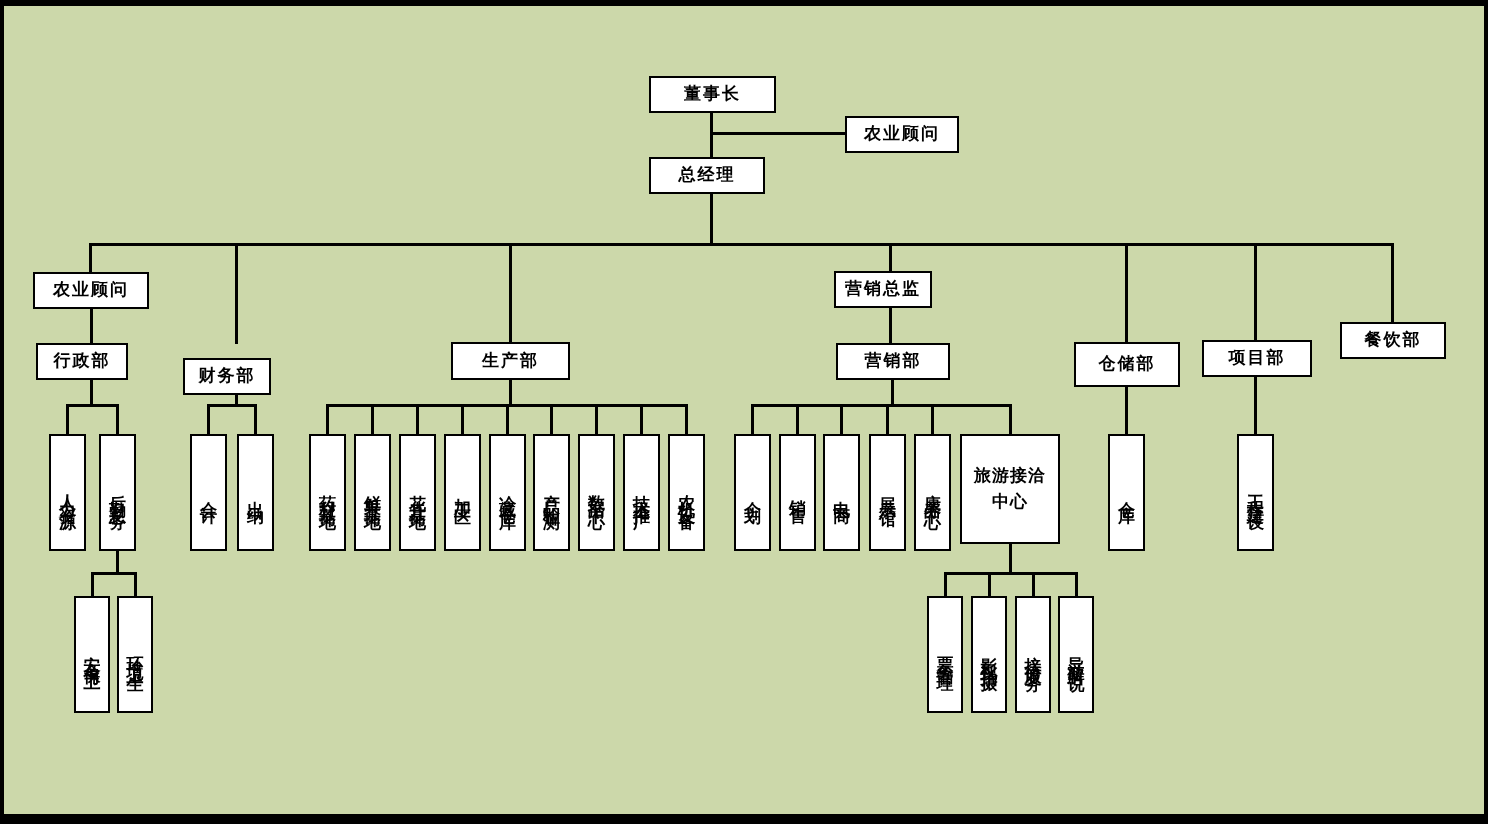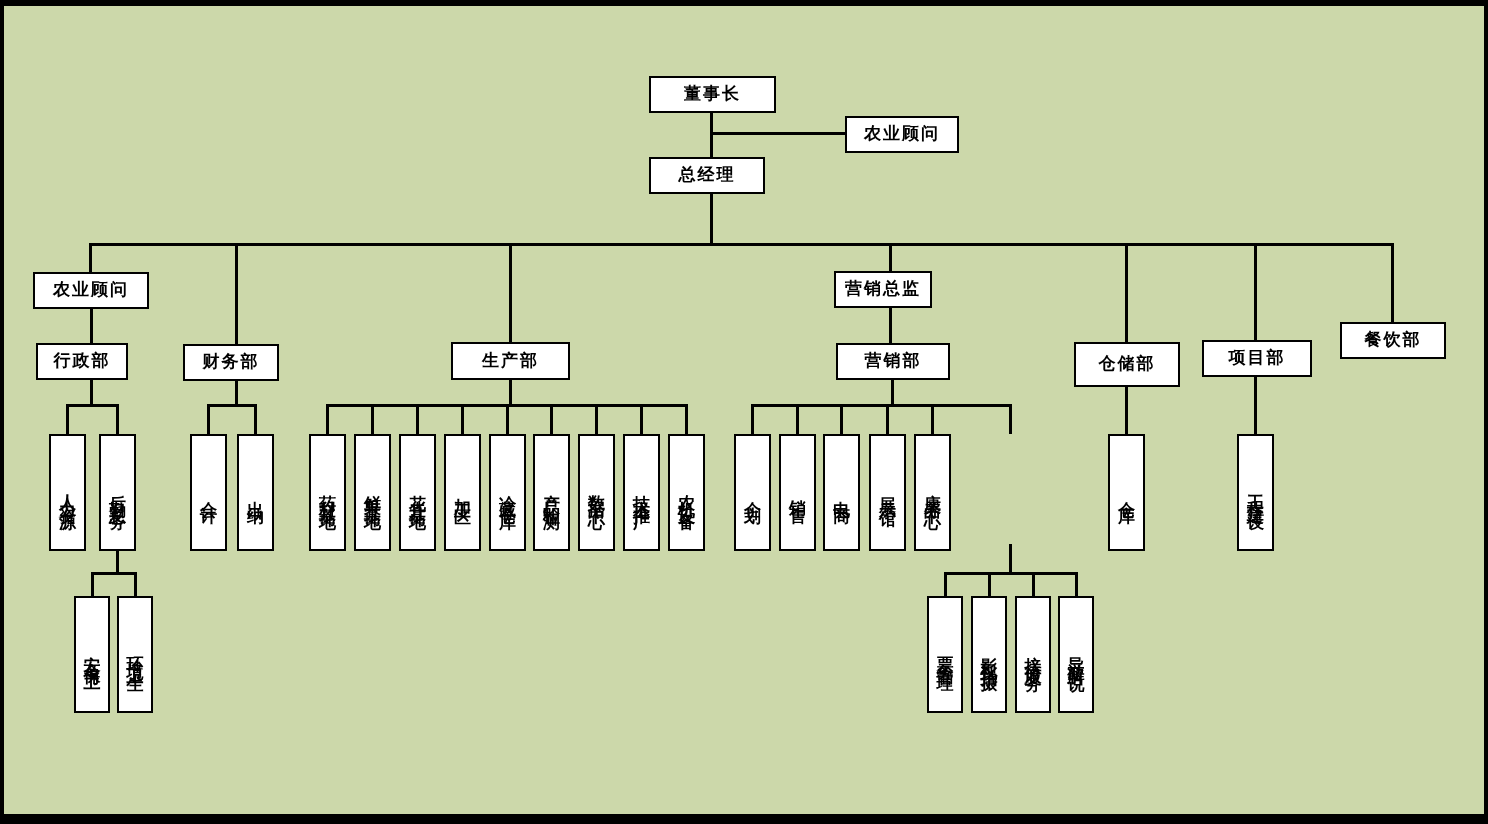--- a/index.html
+++ b/index.html
@@ -119,21 +119,21 @@
   <div class="box" style="left:841px;top:110px;width:114px;height:37px">
     <span>农业顾问</span>
   </div>
   <div class="box" style="left:645px;top:151px;width:116px;height:37px">
     <span>总经理</span>
   </div>
 
   <div class="box" style="left:29px;top:266px;width:116px;height:37px">
     <span>农业顾问</span>
   </div>
-  <div class="box" style="left:179px;top:338px;width:96px;height:37px">
+  <div class="box" style="left:179px;top:352px;width:88px;height:37px">
     <span>财务部</span>
   </div>
   <div class="box" style="left:447px;top:336px;width:119px;height:38px">
     <span>生产部</span>
   </div>
   <div class="box" style="left:830px;top:265px;width:98px;height:37px">
     <span>营销总监</span>
   </div>
   <div class="box" style="left:1070px;top:336px;width:106px;height:45px">
     <span>仓储部</span>
@@ -202,20 +202,23 @@
   </div>
   <div class="box" style="left:819px;top:428px;width:37px;height:117px">
     <span class="vtext">电商</span>
   </div>
   <div class="box" style="left:865px;top:428px;width:37px;height:117px">
     <span class="vtext">展示馆</span>
   </div>
   <div class="box" style="left:910px;top:428px;width:37px;height:117px">
     <span class="vtext">康养中心</span>
   </div>
+  <div class="box" style="left:956px;top:428px;width:100px;height:110px">
+    <span class="wrap2">旅游接洽中心</span>
+  </div>
 
   <div class="box" style="left:1104px;top:428px;width:37px;height:117px">
     <span class="vtext">仓库</span>
   </div>
   <div class="box" style="left:1233px;top:428px;width:37px;height:117px">
     <span class="vtext">工程建设</span>
   </div>
 
   <div class="box" style="left:70px;top:590px;width:36px;height:117px">
     <span class="vtext">安全保卫</span>

